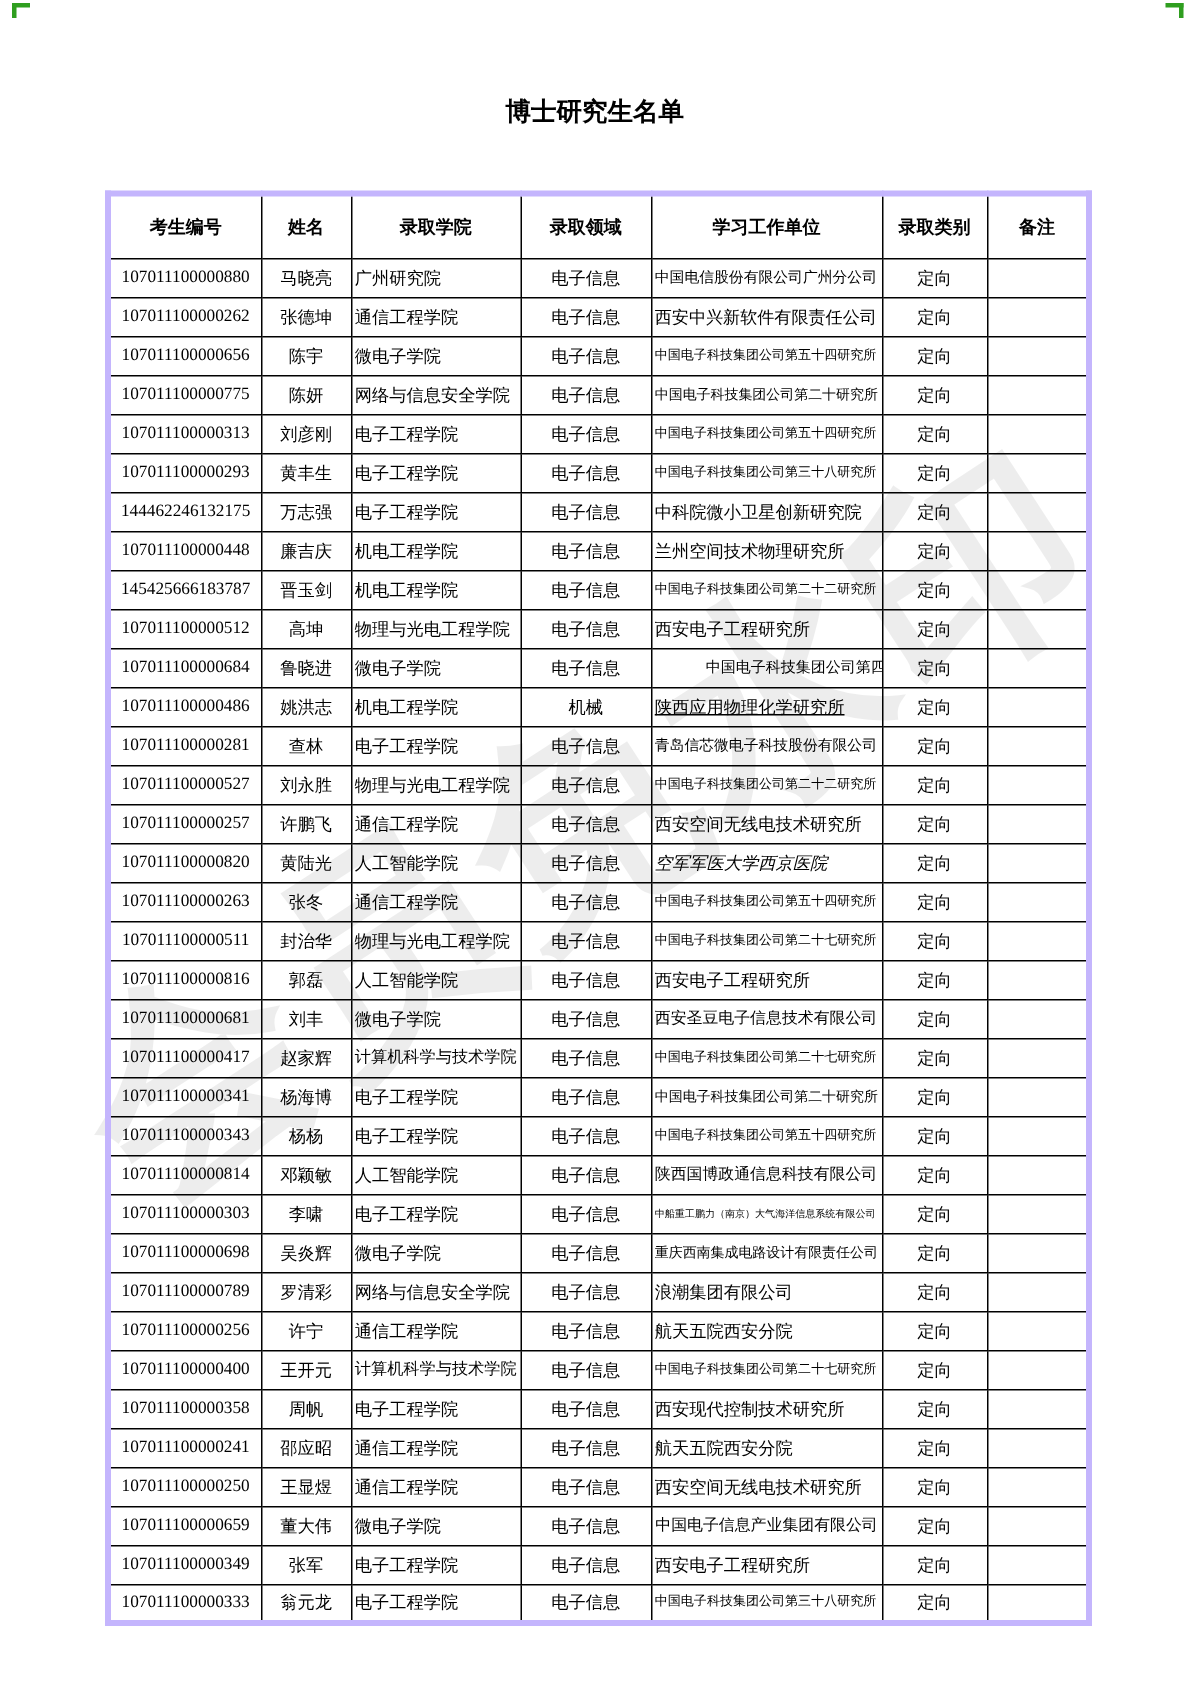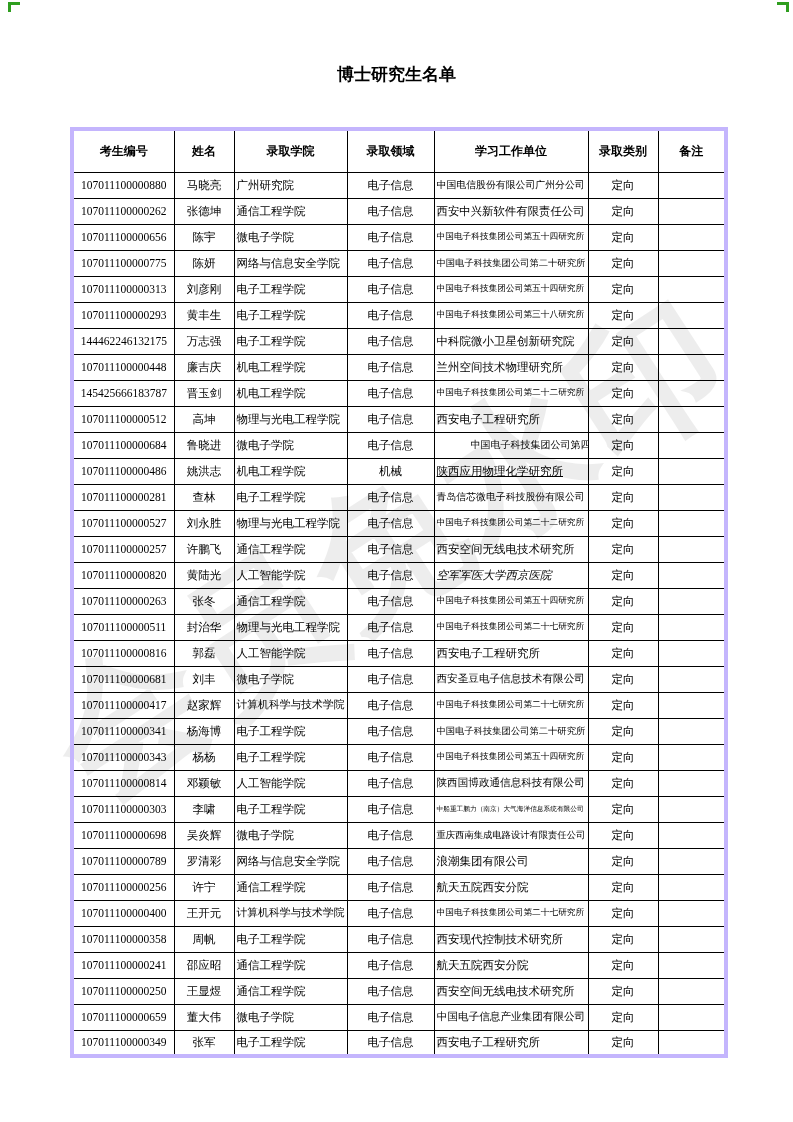--- a/index.html
+++ b/index.html
@@ -375,14 +375,23 @@
       </tr>
       <tr>
         <td>107011100000349</td>
         <td>张军</td>
         <td class="al" style="font-size: 11.5px;">电子工程学院</td>
         <td>电子信息</td>
         <td class="al" style="font-size: 11.5px;">西安电子工程研究所</td>
         <td>定向</td>
         <td></td>
       </tr>
+      <tr>
+        <td>107011100000333</td>
+        <td>翁元龙</td>
+        <td class="al" style="font-size: 11.5px;">电子工程学院</td>
+        <td>电子信息</td>
+        <td class="al" style="font-size: 8.7px;">中国电子科技集团公司第三十八研究所</td>
+        <td>定向</td>
+        <td></td>
+      </tr>
     </tbody>
 </table>
 
 </body></html>

